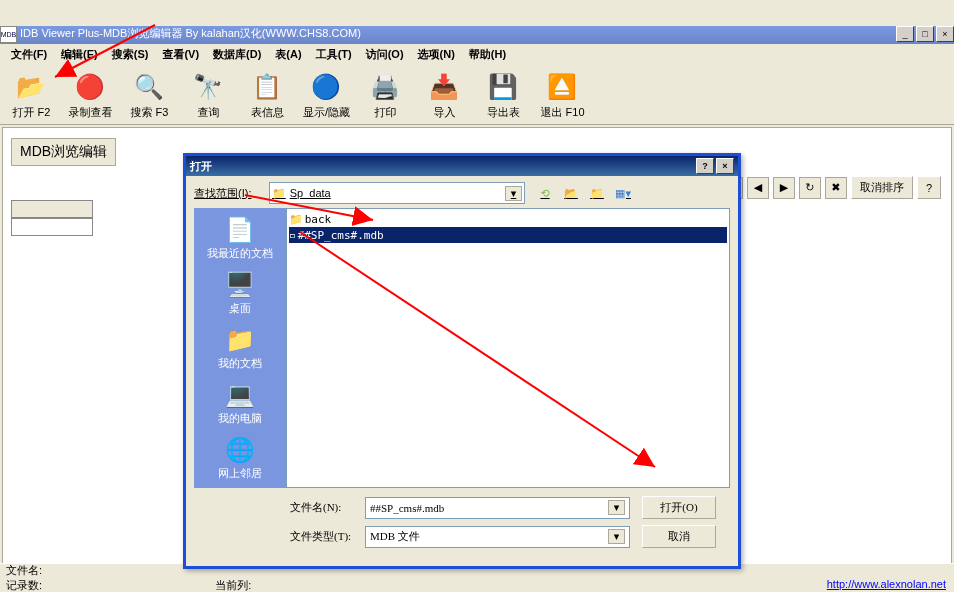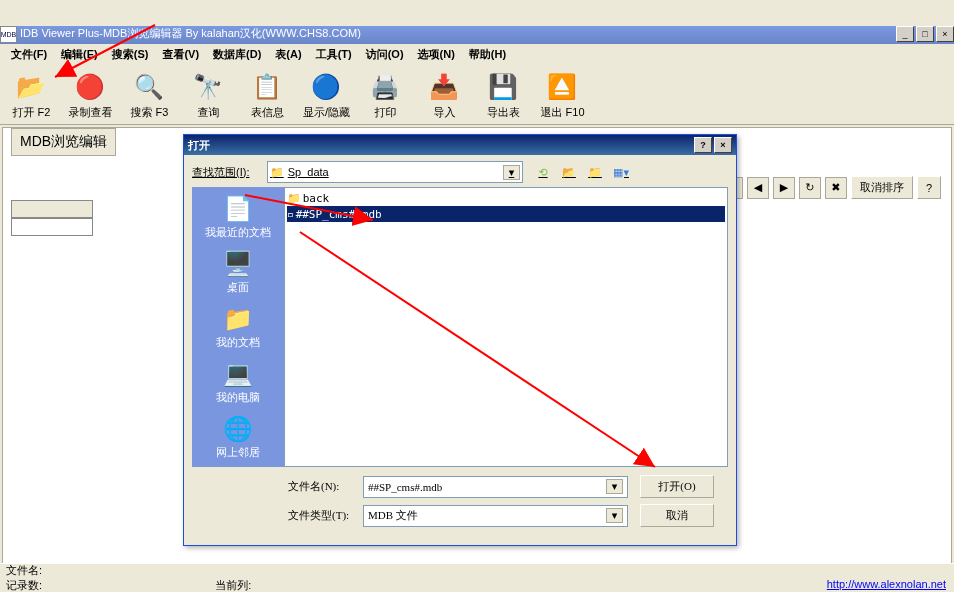--- a/index.html
+++ b/index.html
@@ -16,38 +16,38 @@
 .menubar span{padding:2px 7px;cursor:default;font-weight:bold;}
 
 
 .toolbar{display:flex;background:#ece9d8;padding:4px 2px 2px;border-bottom:1px solid #aca899;}
 .tbbtn{width:55px;display:flex;flex-direction:column;align-items:center;font-size:11px;cursor:default;padding:2px;}
 .tbicon{width:32px;height:32px;display:flex;align-items:center;justify-content:center;font-size:24px;}
 .tbbtn .lbl{margin-top:2px;text-align:right;white-space:nowrap;}
 
 
 .main{position:relative;background:#fff;height:460px;border:1px solid #aca899;margin:2px;}
-.mdbtab{position:absolute;left:8px;top:0;padding:4px 8px;border:1px solid #aca899;background:#ece9d8;font-size:14px;}
+.mdbtab{position:absolute;left:8px;top:10px;padding:4px 8px;border:1px solid #aca899;background:#ece9d8;font-size:14px;}
 .filterbar{position:absolute;left:8px;top:48px;display:flex;align-items:center;gap:4px;}
 .filterinput{width:130px;height:18px;border:1px solid #7f9db9;}
 .rightbar{position:absolute;right:10px;top:48px;display:flex;gap:4px;align-items:center;}
 .btn{height:21px;padding:0 8px;background:#ece9d8;border:1px solid #aca899;border-top-color:#fff;border-left-color:#fff;font-size:11px;display:flex;align-items:center;}
 .navbtn{width:20px;height:20px;background:#ece9d8;border:1px solid #aca899;display:flex;align-items:center;justify-content:center;}
 
 .grid{position:absolute;left:8px;top:72px;}
 .grid .row{display:flex;}
 .grid .cell{width:80px;height:16px;border:1px solid #888;background:#fff;}
 .grid .hdr{background:#ece9d8;}
 
 
 .statusbar{position:absolute;left:0;right:0;bottom:0;height:28px;background:#ece9d8;border-top:1px solid #fff;display:flex;font-size:11px;padding:0 6px;align-items:flex-start;flex-direction:column;justify-content:center;}
 .statusbar .link{position:absolute;right:8px;bottom:2px;color:#00f;text-decoration:underline;}
 
 
-.dialog{position:absolute;left:183px;top:134px;width:552px;height:410px;background:#ece9d8;border:1px solid #1d4ed8;box-shadow:2px 2px 5px rgba(0,0,0,0.3);}
+.dialog{position:absolute;left:183px;top:153px;width:552px;height:410px;background:#ece9d8;border:3px solid #1d4ed8;box-shadow:2px 2px 5px rgba(0,0,0,0.3);}
 .dlgtitle{height:20px;background:linear-gradient(#0a246a,#3b6ea5);color:#fff;display:flex;align-items:center;padding:0 4px;font-size:11px;font-weight:bold;}
 .dlgtitle .winbtns{margin-left:auto;}
 .dlgbody{padding:6px 8px;}
 .dlgrow{display:flex;align-items:center;margin-bottom:4px;text-decoration:underline;}
 .dlglabel{width:75px;font-size:11px;}
 .dlgcombo{flex:0 0 250px;height:20px;border:1px solid #7f9db9;background:#fff;display:flex;align-items:center;padding:0 2px;font-size:11px;}
 .dlgcombo .arrow{margin-left:auto;width:15px;text-align:center;background:#ece9d8;border:1px solid #aca899;}
 .dlgiconrow{display:flex;gap:6px;margin-left:10px;}
 .dlgiconrow .ic{width:20px;height:20px;display:flex;align-items:center;justify-content:center;}
 

